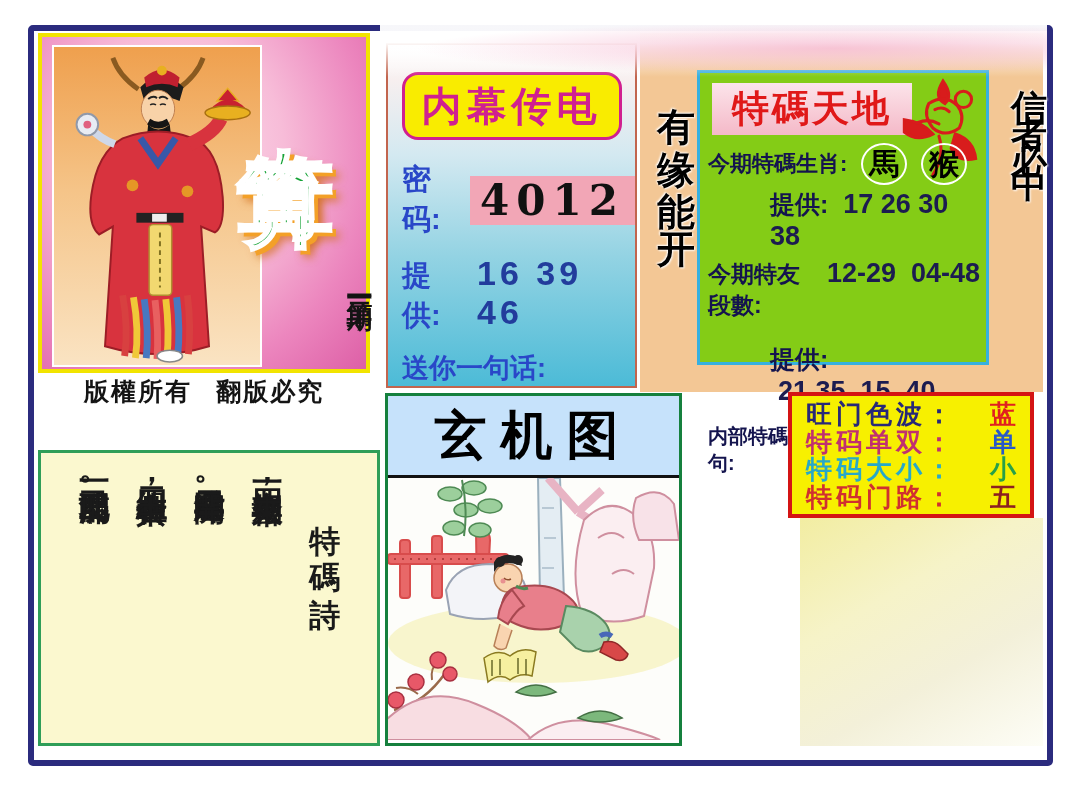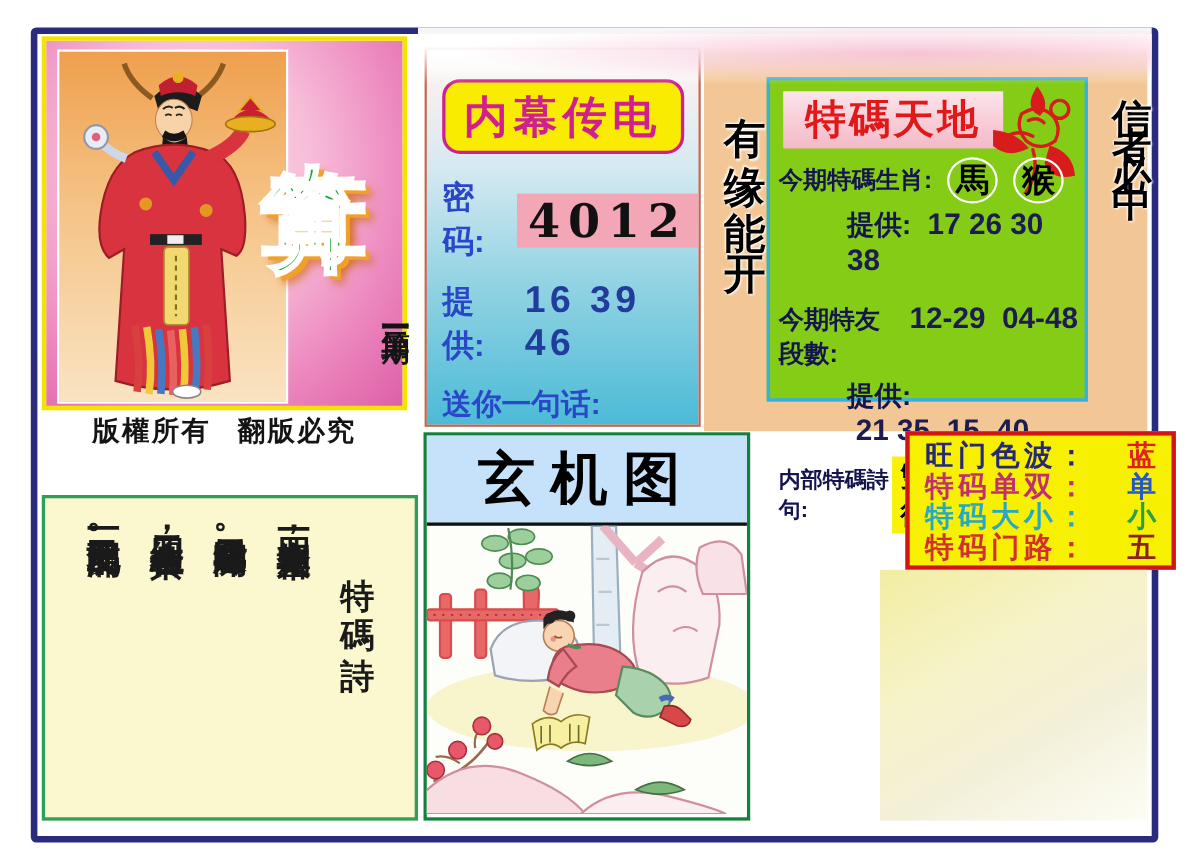--- a/index.html
+++ b/index.html
@@ -112,22 +112,22 @@
   .tz-rows { position: absolute; left: 8px; right: 6px; top: 70px; color: #14144e; font-weight: bold; }
   .tz-r1 { display: flex; align-items: center; font-size: 22px; height: 42px; }
   .zodiac {
     font-family: "Liberation Serif", serif; font-size: 30px; color: #000;
     border: 2px solid #ffffff; border-radius: 50%;
     width: 46px; height: 42px; display: inline-flex; align-items: center; justify-content: center;
     margin-left: 14px;
   }
   .tz-r2 { margin-top: 3px; padding-left: 62px; font-size: 25px; }
   .tz-nums { font-size: 27px; margin-left: 8px; color: #1c1c50; }
-  .tz-r3 { margin-top: 22px; font-size: 23px; display: flex; align-items: baseline; }
-  .tz-r4 { margin-top: 6px; padding-left: 62px; font-size: 25px; }
+  .tz-r3 { margin-top: 6px; font-size: 23px; display: flex; align-items: baseline; }
+  .tz-r4 { margin-top: 22px; padding-left: 62px; font-size: 25px; }
   .tz-r5 { margin-top: 8px; display: flex; align-items: center; font-size: 20px; }
   .hl {
     background: #f9f200; color: #000; font-family: "Liberation Serif", serif;
     font-size: 25px; font-weight: bold; padding: 2px 8px; letter-spacing: 2px;
     display: inline-block;
   }
   .tz-r6 { margin-top: 6px; margin-left: 116px; }
   .pre { white-space: pre; }
 
   
@@ -151,21 +151,21 @@
   .word-title { margin-top: 9px; font-family: "Liberation Serif", serif; font-size: 27px; font-weight: bold; letter-spacing: 2px; color: #000; }
   .word-circle {
     width: 88px; height: 88px; margin: 6px auto 6px; background: #f8ef12; border-radius: 50%;
     display: flex; align-items: center; justify-content: center;
   }
   .word-char { font-family: "Liberation Serif", serif; font-size: 52px; font-weight: bold; color: #000; }
   .word-row { font-family: "Liberation Serif", serif; font-size: 24px; font-weight: bold; color: #28288e; line-height: 26px; letter-spacing: 1px; }
 
   
   .red-box {
-    position: absolute; left: 823px; top: 392px; width: 246px; height: 126px;
+    position: absolute; left: 788px; top: 392px; width: 246px; height: 126px;
     border: 4px solid #d41414; background: #f7f000; padding: 5px 14px 3px;
     display: flex; flex-direction: column; justify-content: space-between;
   }
   .pred-row { display: flex; justify-content: space-between; align-items: baseline;
     font-family: "Liberation Serif", serif; font-weight: bold; font-size: 26px; line-height: 27px; }
   .pred-label { letter-spacing: 4px; }
 
   .cream-area {
     position: absolute; left: 800px; top: 518px; width: 243px; height: 228px;
     background: linear-gradient(150deg,#f2eda2 0%,#f6f3c8 35%,#f3f0d9 65%,#fdfdf6 100%);

